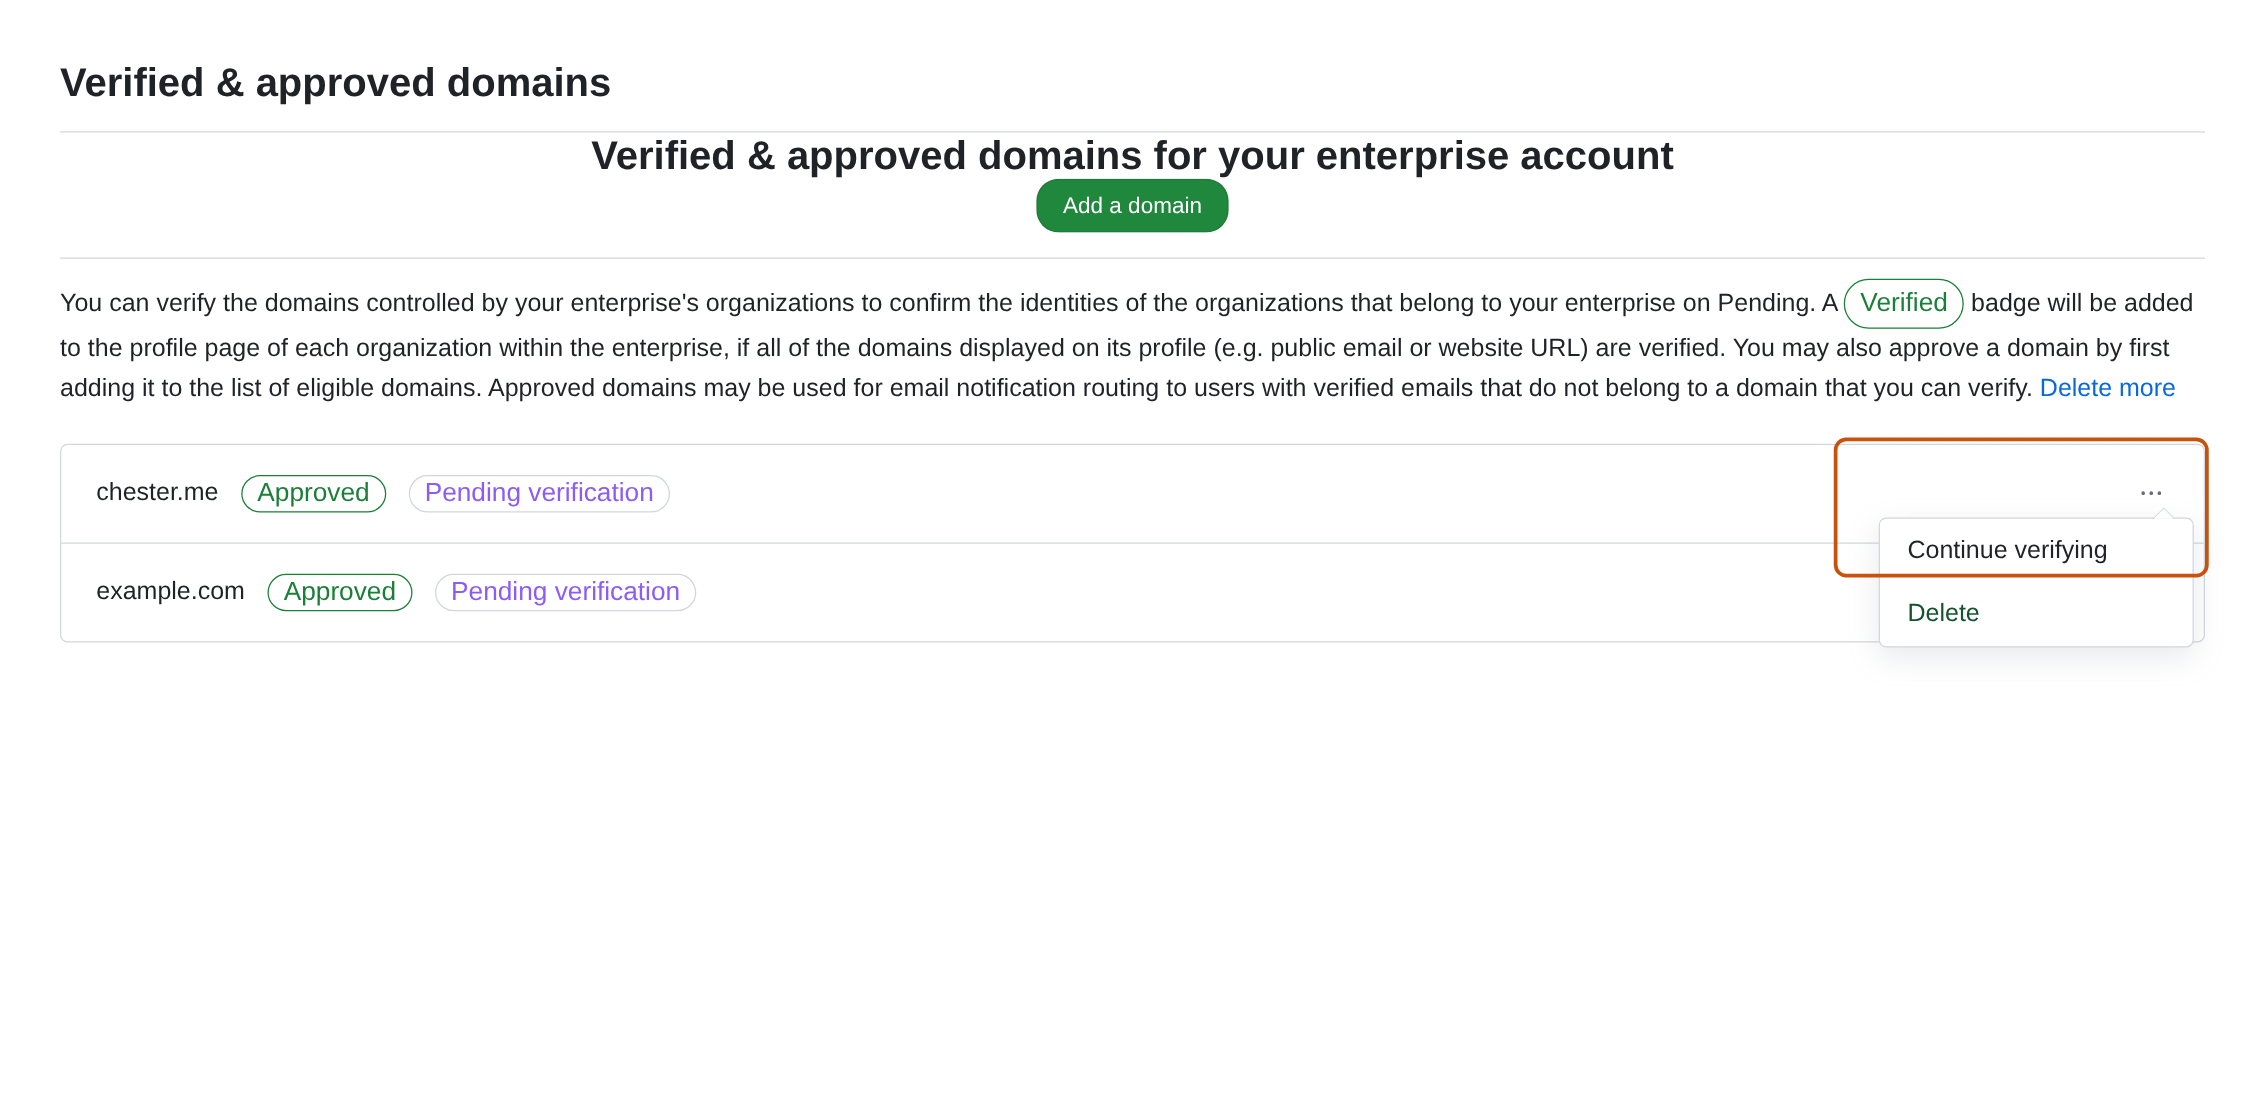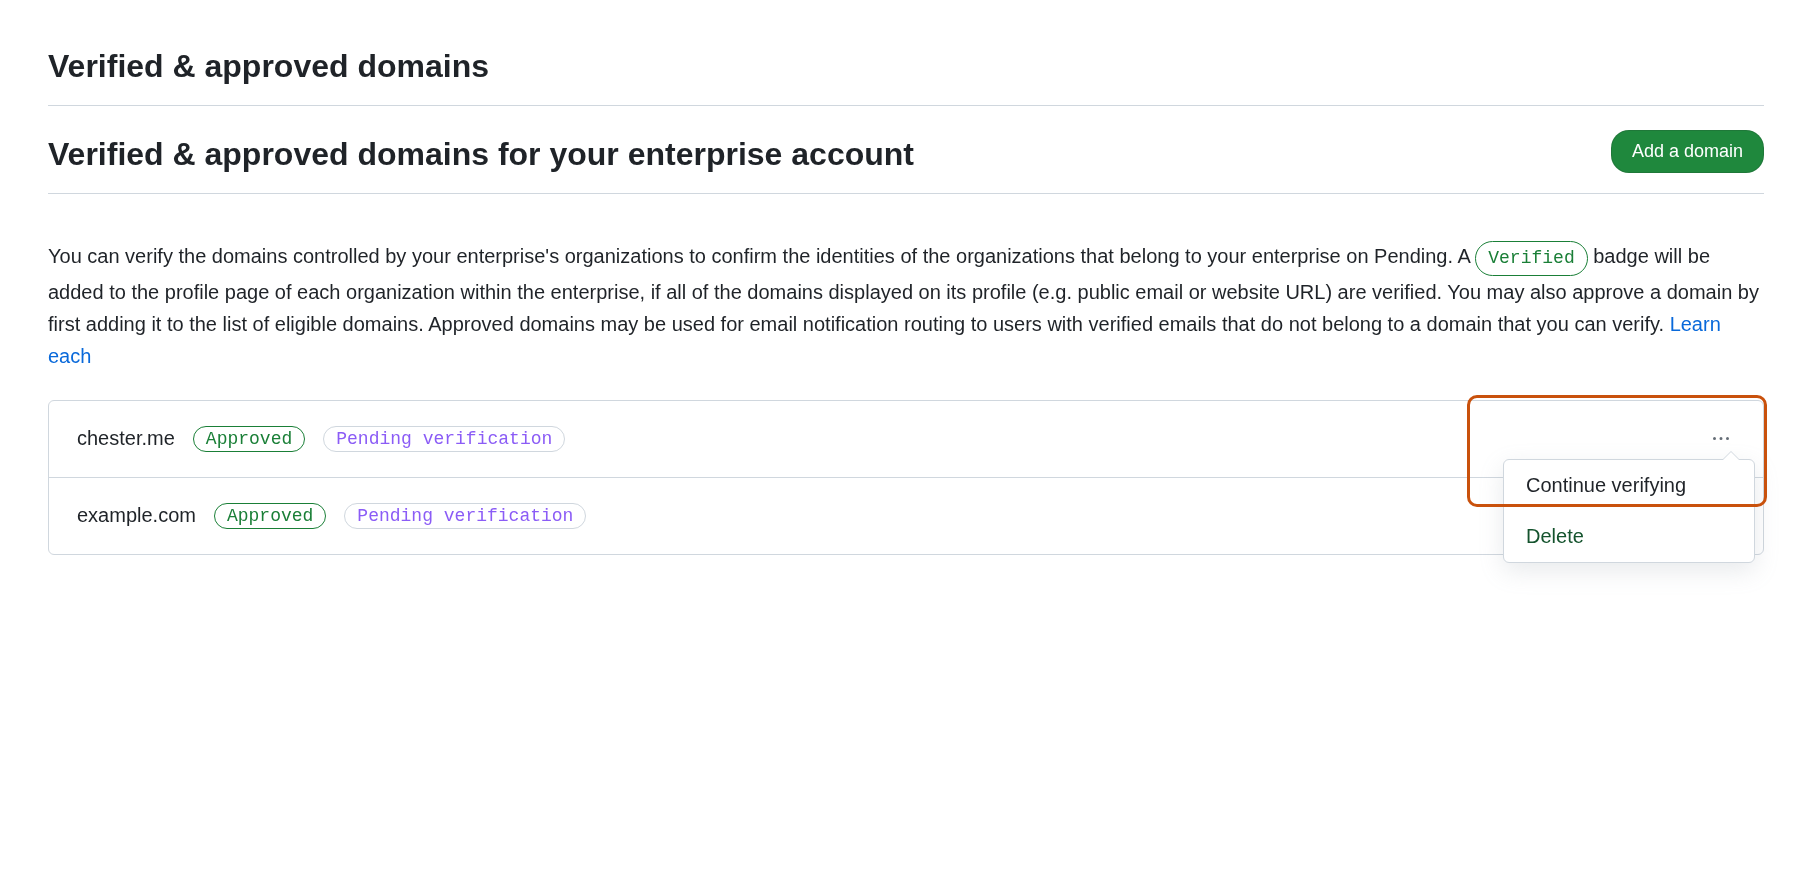--- a/index.html
+++ b/index.html
@@ -8,29 +8,29 @@
       color: #1f2328;
       background: #ffffff;
       padding: 48px;
       font-size: 16px;
     }
     .page-title {
       font-size: 32px;
       font-weight: 600;
       padding-bottom: 20px;
       border-bottom: 1px solid #d0d7de;
-      margin-bottom: 24px;
     }
     .section-header {
       display: flex;
       justify-content: space-between;
-      align-items: flex-end;
+      align-items: center;
       padding-bottom: 20px;
       border-bottom: 1px solid #d0d7de;
-      margin-bottom: 46px;
+      margin-bottom: 16px;
+      flex-direction: column;
     }
     .section-title {
       font-size: 32px;
       font-weight: 600;
     }
     .btn-primary {
       background: #1f883d;
       color: #ffffff;
       border: 1px solid rgba(31,35,40,0.15);
       padding: 10px 20px;
@@ -43,24 +43,23 @@
       font-size: 20px;
       line-height: 1.6;
       color: #1f2328;
       margin-bottom: 28px;
     }
     .badge {
       display: inline-block;
       border: 1px solid;
       border-radius: 2em;
       padding: 2px 12px;
-      font-size: 18px;
+      font-size: 21px;
       font-weight: 500;
       vertical-align: baseline;
-      font-family: Liberation Mono, monospace;
     }
     .badge-verified {
       color: #1a7f37;
       border-color: #1a7f37;
     }
     .badge-approved {
       color: #1a7f37;
       border-color: #1a7f37;
     }
     .badge-pending {
@@ -160,21 +159,21 @@
 
 <div class="section-header">
   <h2 class="section-title">Verified &amp; approved domains for your enterprise account</h2>
   <button class="btn-primary">Add a domain</button>
 </div>
 
 <p class="description">
   <span>You can verify the domains controlled by your enterprise's organizations to confirm the identities of the organizations that belong to your enterprise on Pending. A </span>
   <span class="badge badge-verified">Verified</span>
   <span> badge will be added to the profile page of each organization within the enterprise, if all of the domains displayed on its profile (e.g. public email or website URL) are verified. You may also approve a domain by first adding it to the list of eligible domains. Approved domains may be used for email notification routing to users with verified emails that do not belong to a domain that you can verify. </span>
-  <a class="link">Learn each</a>
+  <a class="link">Delete more</a>
 </p>
 
 <div class="domains-box">
 
 
   <div class="domain-row" style="position:relative;">
     <div class="domain-left">
       <span class="domain-name normal">chester.me</span>
       <div class="row-badges">
         <span class="badge badge-approved">Approved</span>

